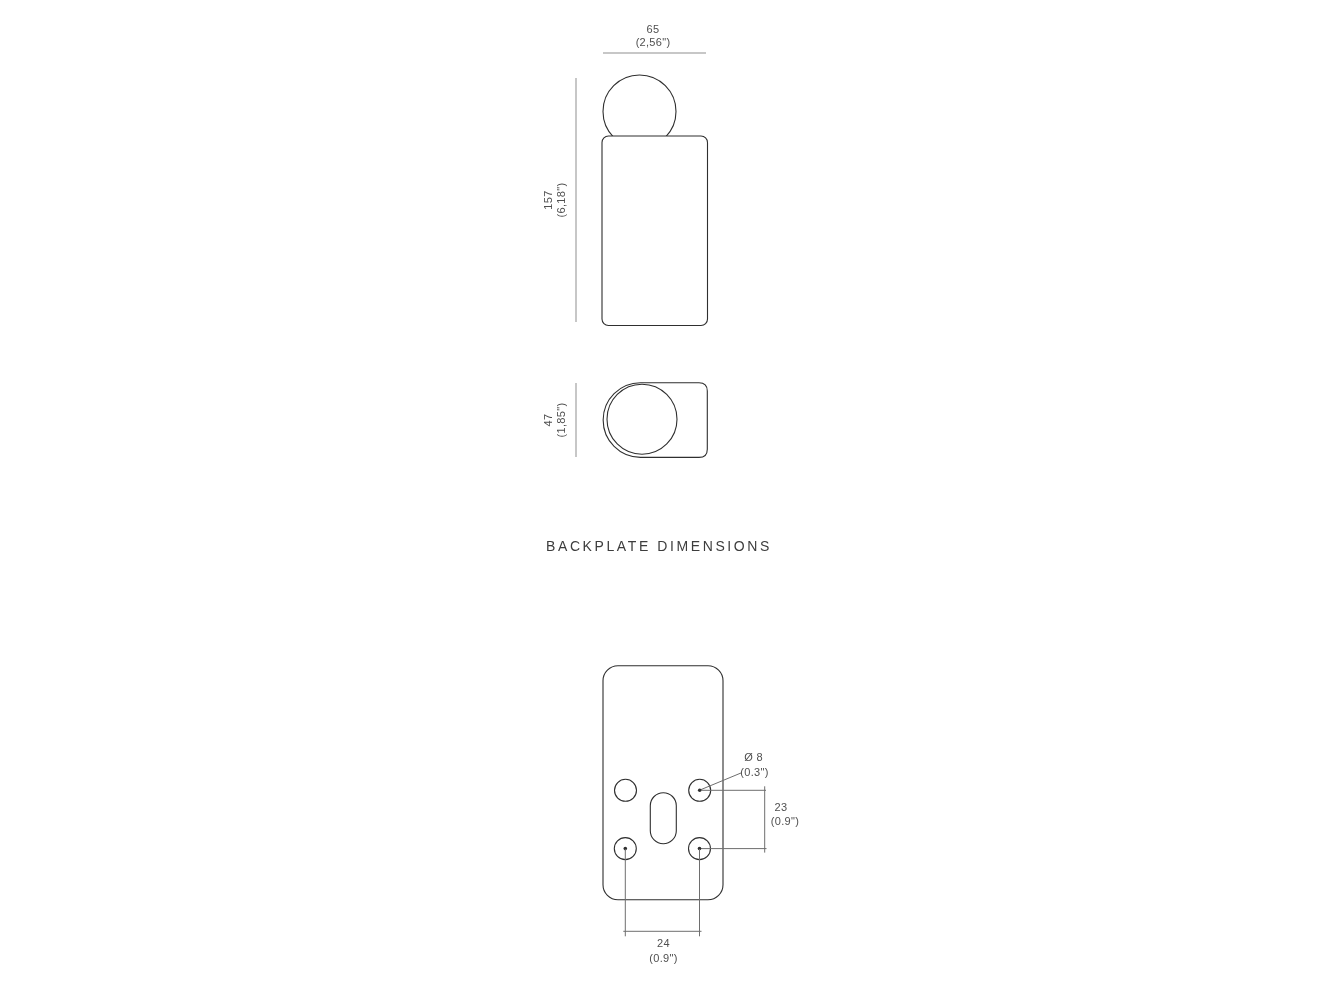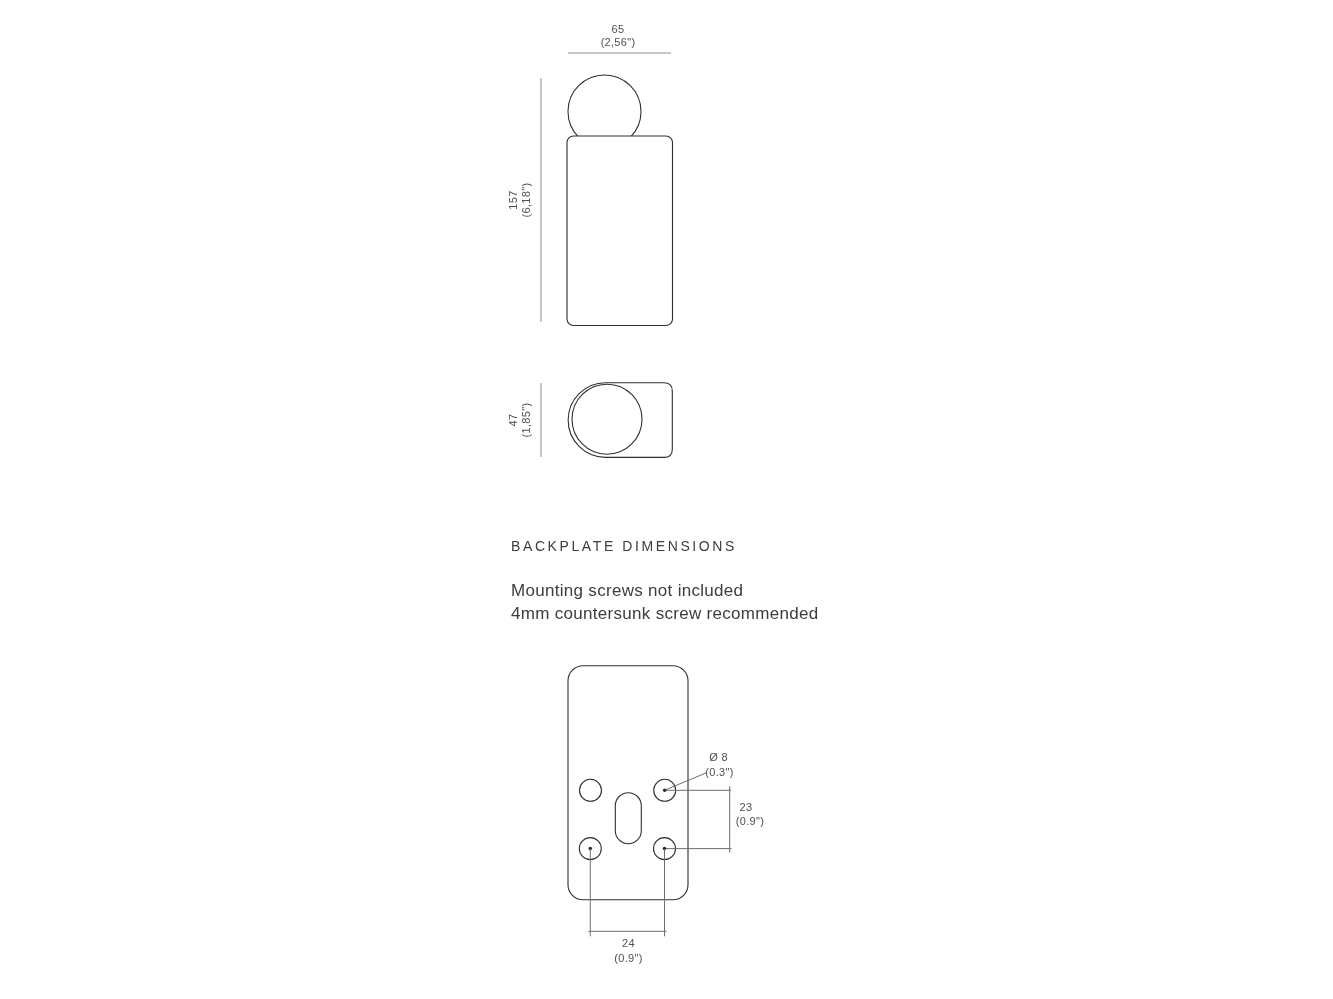--- a/index.html
+++ b/index.html
@@ -7,20 +7,21 @@
     padding: 0;
     background: #ffffff;
   }
   .canvas {
     position: relative;
     width: 1112px;
     height: 999px;
     background: #ffffff;
     overflow: hidden;
     font-family: "Liberation Sans", sans-serif;
+    margin-left: 35px;
   }
   svg.drawing {
     position: absolute;
     left: 0;
     top: 0;
   }
   
   .outline {
     fill: none;
     stroke: #2f2f2f;
@@ -136,18 +137,14 @@
       <path class="dimline-dark" d="M590.3,849 V936.3"></path>
       <path class="dimline-dark" d="M664.5,849 V936.3"></path>
       <path class="dimline-dark" d="M588.3,931.3 H666.5"></path>
       <text class="dimtext" x="628.5" y="947" text-anchor="middle">24</text>
       <text class="dimtext" x="628.5" y="961.5" text-anchor="middle">(0.9")</text>
     </g>
   </svg>
 
   <div class="heading">BACKPLATE DIMENSIONS</div>
 
-  <div class="notes">
-    <div>Mounting screws not included</div>
-    <div>4mm countersunk screw recommended</div>
-  </div>
 
 </div>
 
 </body></html>

